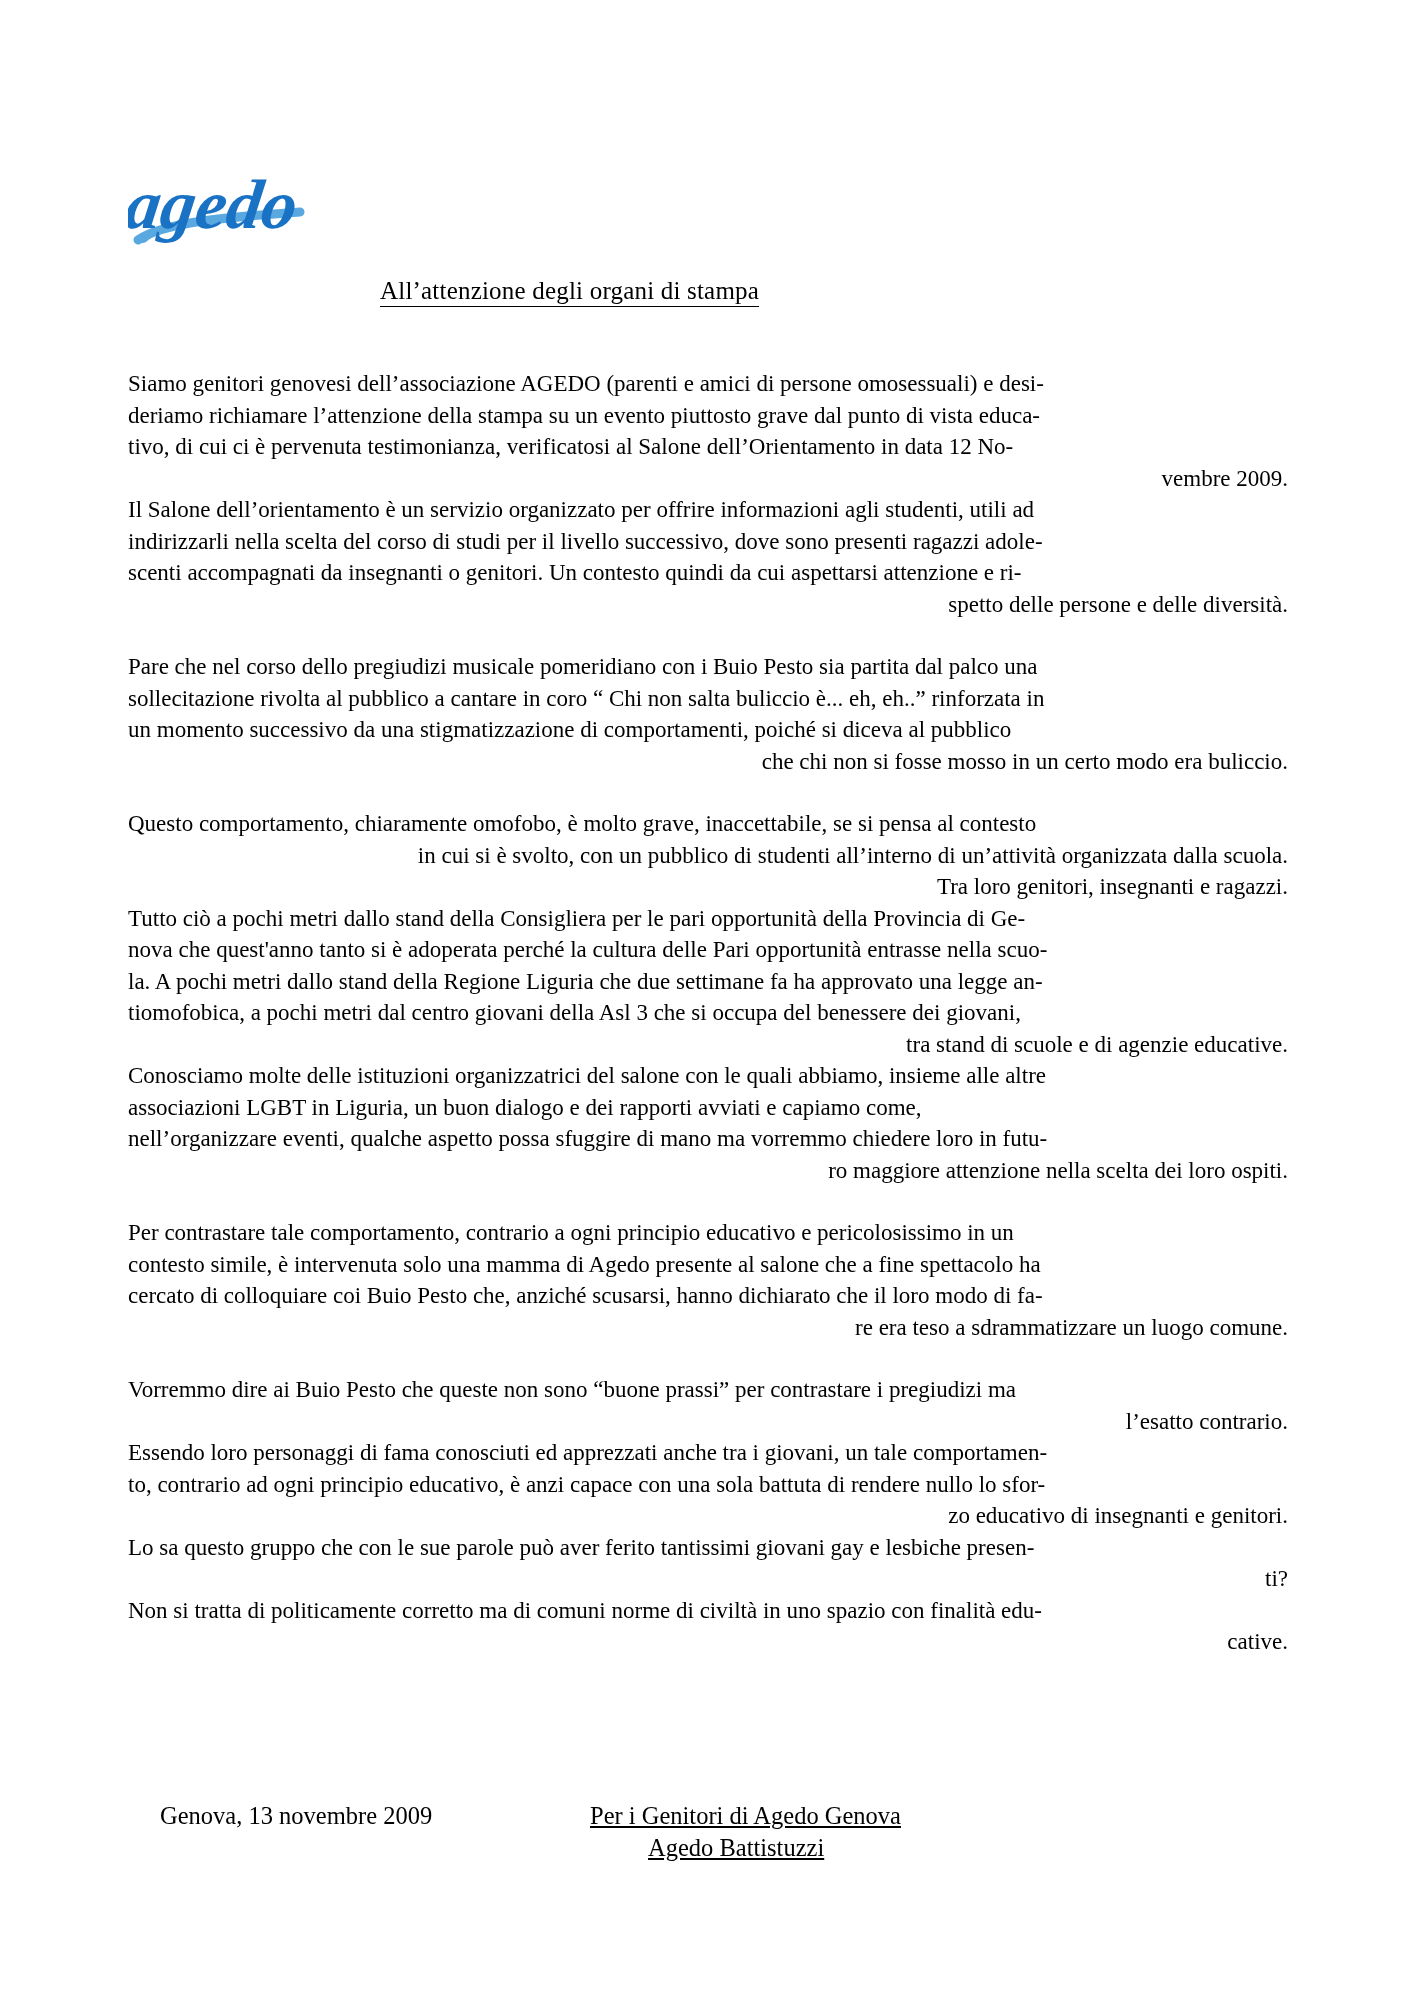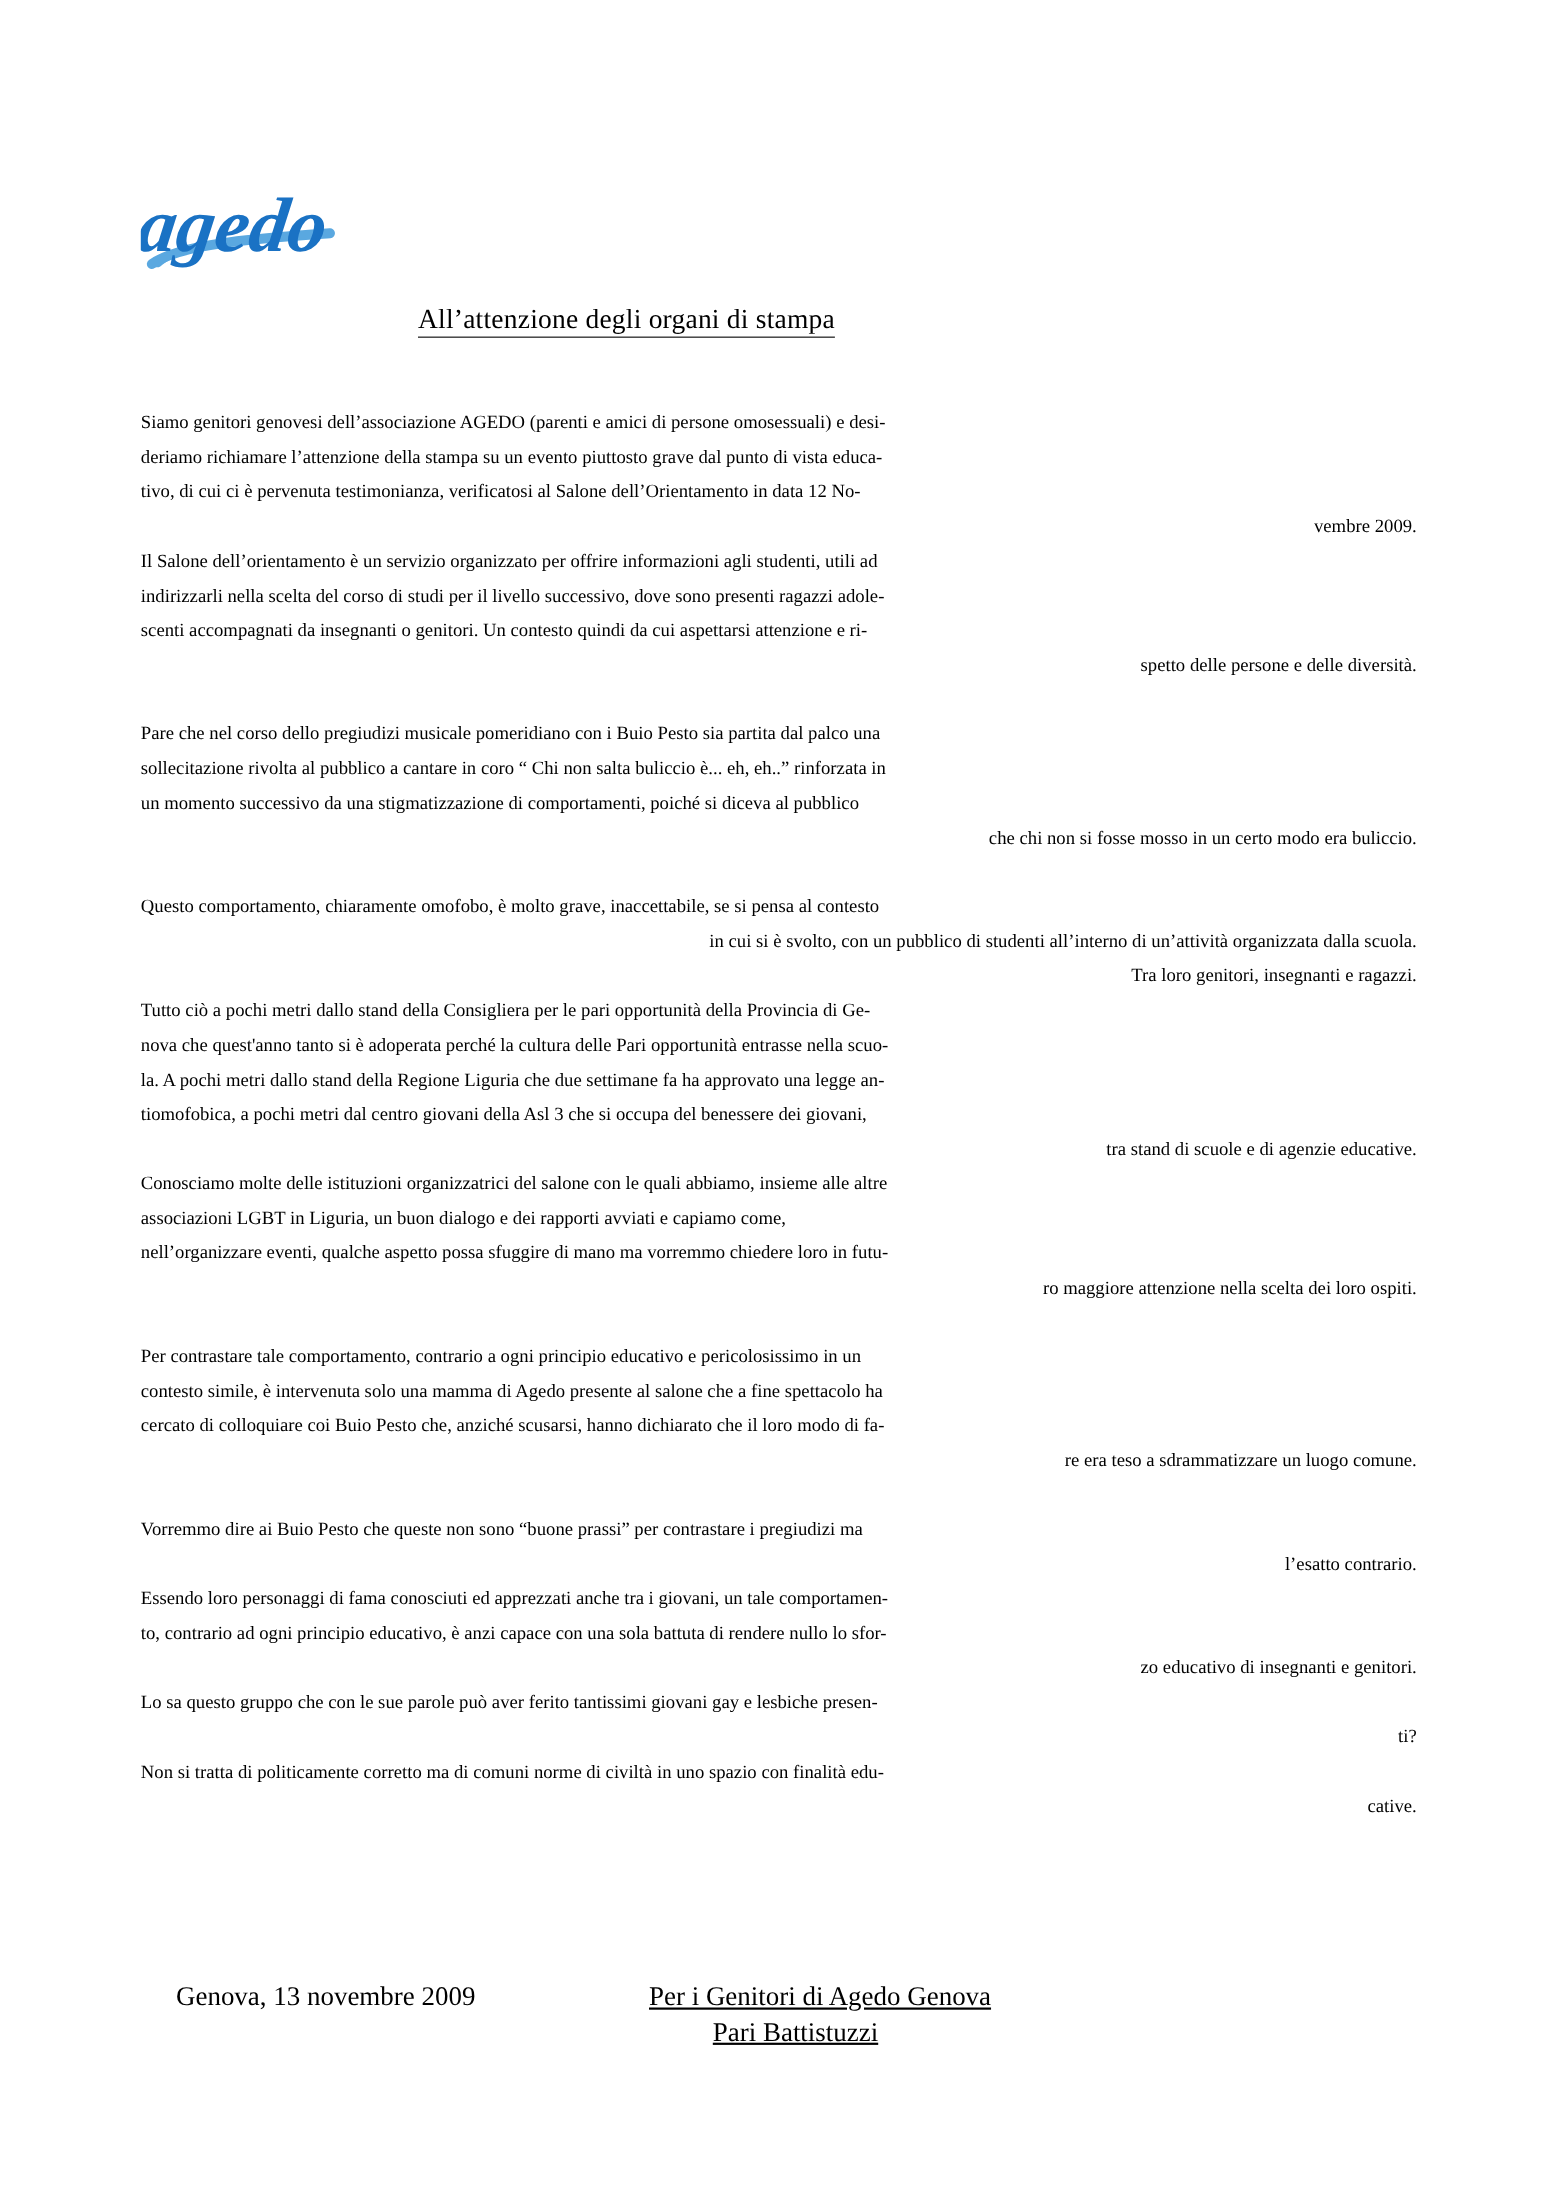--- a/index.html
+++ b/index.html
@@ -45,21 +45,21 @@
   }
 
   
   .body-col {
     position: absolute;
     left: 128px;
     top: 368px;
     width: 1160px;
   }
   .para {
-    font-size: 17px;
+    font-size: 23px;
     line-height: 31.5px;
     text-align: justify;
     text-justify: inter-word;
     margin: 0;
   }
   .para + .para { margin-top: 0; }
   .gap { height: 31px; }
 
   
   .para.noj { text-align: right; }
@@ -153,18 +153,18 @@
         <div class="para">Non si tratta di politicamente corretto ma di comuni norme di civiltà in uno spazio con finalità edu-</div>
         <div class="para noj">cative.</div>
       </div>
     </div>
 
   <div class="sig">
     <div class="sig-row">
       <div class="sig-left">Genova, 13 novembre 2009</div>
       <div class="sig-right">
         <span>Per i Genitori di Agedo Genova</span>
-        <span class="name">Pari Battistuzzi</span>
+        <span class="name">Agedo Battistuzzi</span>
       </div>
     </div>
   </div>
 
 </div>
 
 </body></html>

